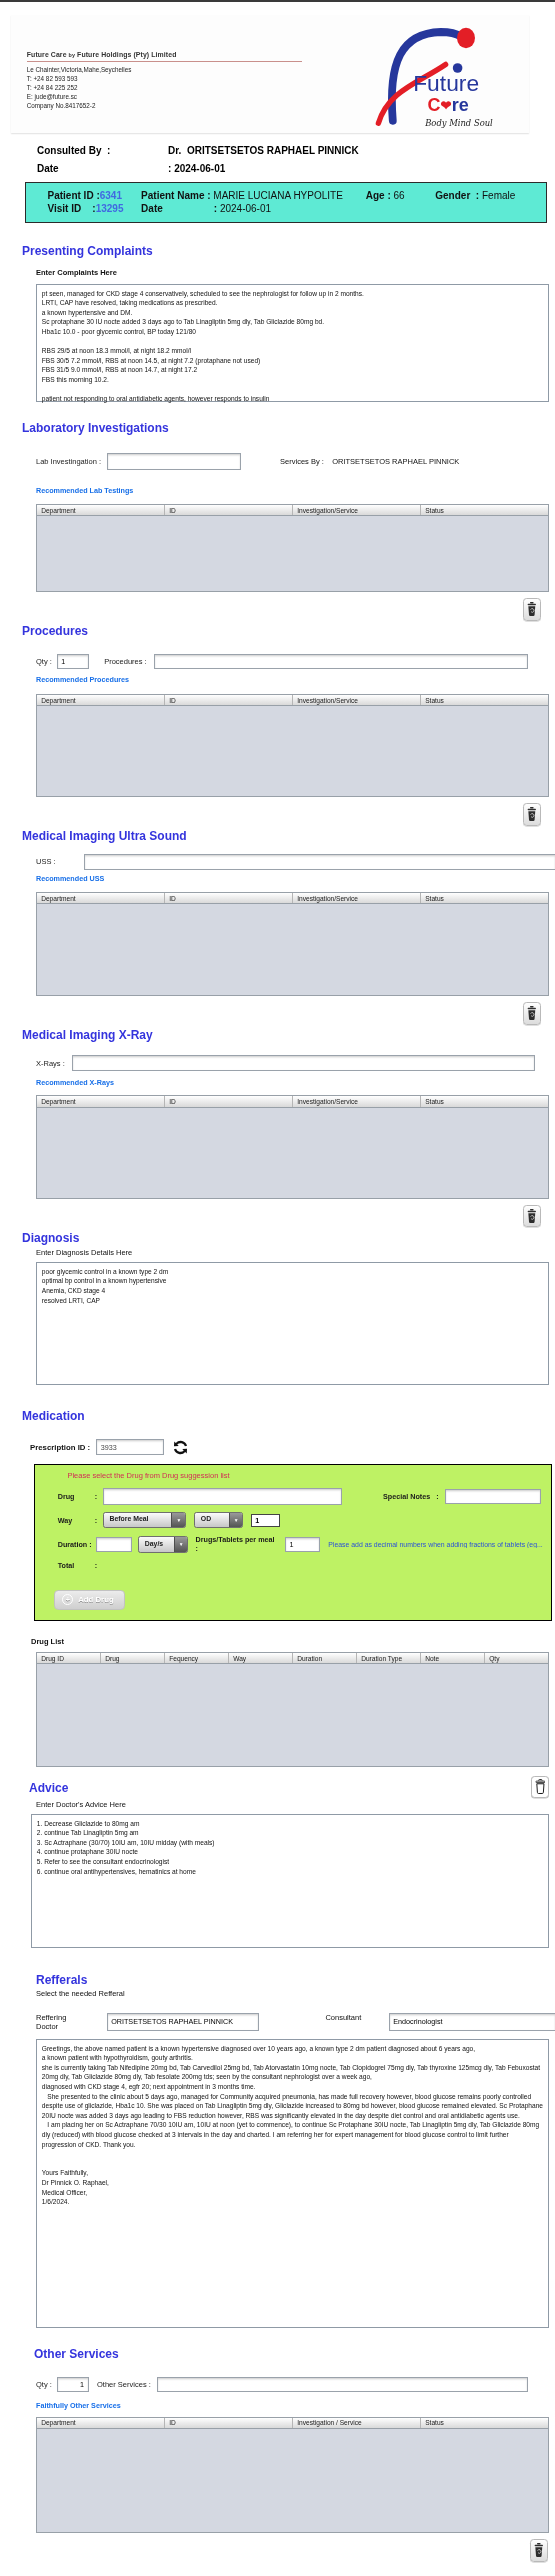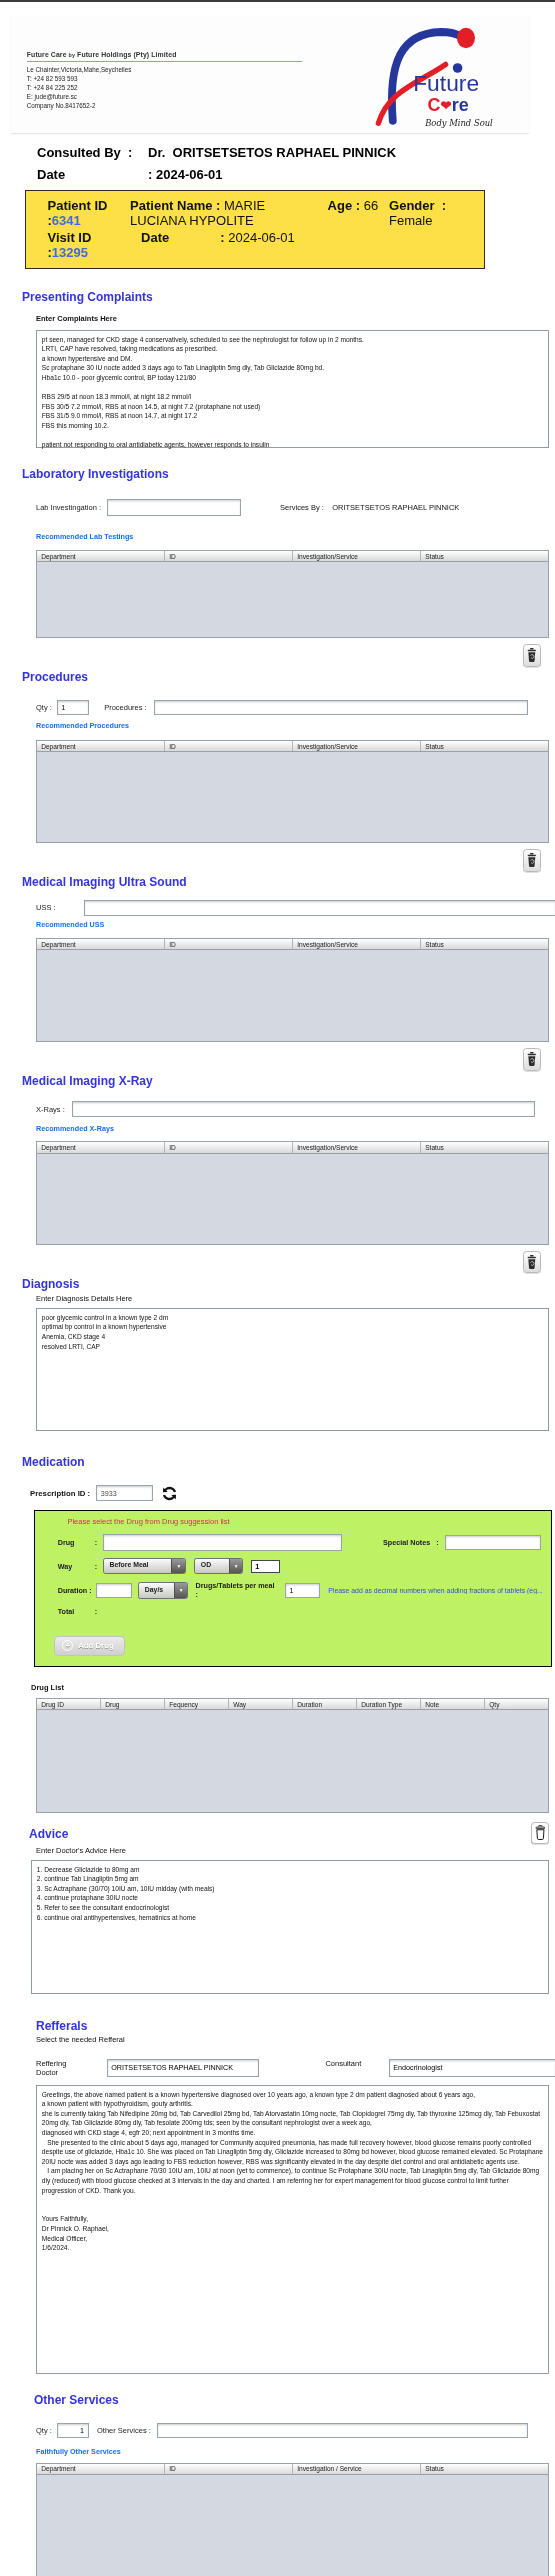--- a/index.html
+++ b/index.html
@@ -16,30 +16,30 @@
     box-shadow:0 0.6px 1.2px rgba(0,0,0,.12);
     display:flex; justify-content:space-between; position:relative;gap:8px;
   }
   .company{padding:35px 0 0 16px; font-size:6.3px; line-height:9px; color:#222;}
   .company .name{font-size:6.9px; font-weight:bold; color:#333; letter-spacing:0.1px;}
   .company .name .by{font-size:5.4px;}
   .company .rule{width:275px;border:0;border-top:1.2px solid #c9908c;margin:1.2px 0 3px 0;}
   .logo-wrap{padding:4.8px 30px 0 0;}
 
   
-  .line-row{margin:0 0 0 37px; font-size:13px; font-weight:bold; color:#000; display:flex;}
+  .line-row{margin:0 0 0 37px; font-size:10px; font-weight:bold; color:#000; display:flex;gap:20px;}
   .line-row .lbl{width:111px;}
   .consulted{margin-top:12px;}
   .dateline{margin-top:6.6px;}
 
   
   .patient-box{
-    margin:8.4px 3px 0 25px; width:460px; box-sizing:border-box;
-    border:1.2px solid #2b2b2b; background:#fde047; padding:4.2px 0 5.4px 21.5px;
-    font-size:13px;
+    margin:8.4px 3px 0 25px; width:522px; box-sizing:border-box;
+    border:1.2px solid #2b2b2b; background:#5eead4; padding:4.2px 0 5.4px 21.5px;
+    font-size:10px;
   }
   .patient-box .row{display:flex; margin:2.4px 0;}
   .patient-box b{font-weight:bold;}
   .blue-id{color:#4169e1;font-weight:bold;}
   .pr-item{margin-right:3.6px;}
 
   
   .section-title{color:#3434dd;font-weight:bold;font-size:12px;margin:0 0 0 22px;}
   .sub-label{margin:9.6px 0 0 36px;font-size:7.5px;color:#111;}
   .sub-label.bold{font-weight:bold;}
@@ -304,21 +304,21 @@
 <div style="height:4.8px;"></div>
 <div class="box" style="height:123px;">poor glycemic control in a known type 2 dm
 optimal bp control in a known hypertensive
 Anemia, CKD stage 4
 resolved LRTI, CAP</div>
 
 <div style="height:24px;"></div>
 <div class="section-title">Medication</div>
 <div class="rx-row">
   <span>Prescription ID :</span>
-  <input class="inset-input" style="width: 57px; height: 16.7px; margin-left: 6px; font-weight: normal; color: rgb(68, 68, 68);" value="3933">
+  <input class="inset-input" style="width: 68px; height: 16.7px; margin-left: 6px; font-weight: normal; color: rgb(68, 68, 68);" value="3933">
   <span class="refresh-btn">
     <svg width="19" height="19" viewBox="0 0 32 32">
       <path d="M27 13 A11 11 0 0 0 8 8.5 L5.5 6 L5 14 L13 13.5 L10.5 11 A8 8 0 0 1 23.5 14 Z" fill="#111"></path>
       <path d="M5 19 A11 11 0 0 0 24 23.5 L26.5 26 L27 18 L19 18.5 L21.5 21 A8 8 0 0 1 8.5 18 Z" fill="#111"></path>
     </svg>
   </span>
 </div>
 <div class="med-panel">
   <div class="med-note">Please select the Drug from Drug suggession list</div>
 

